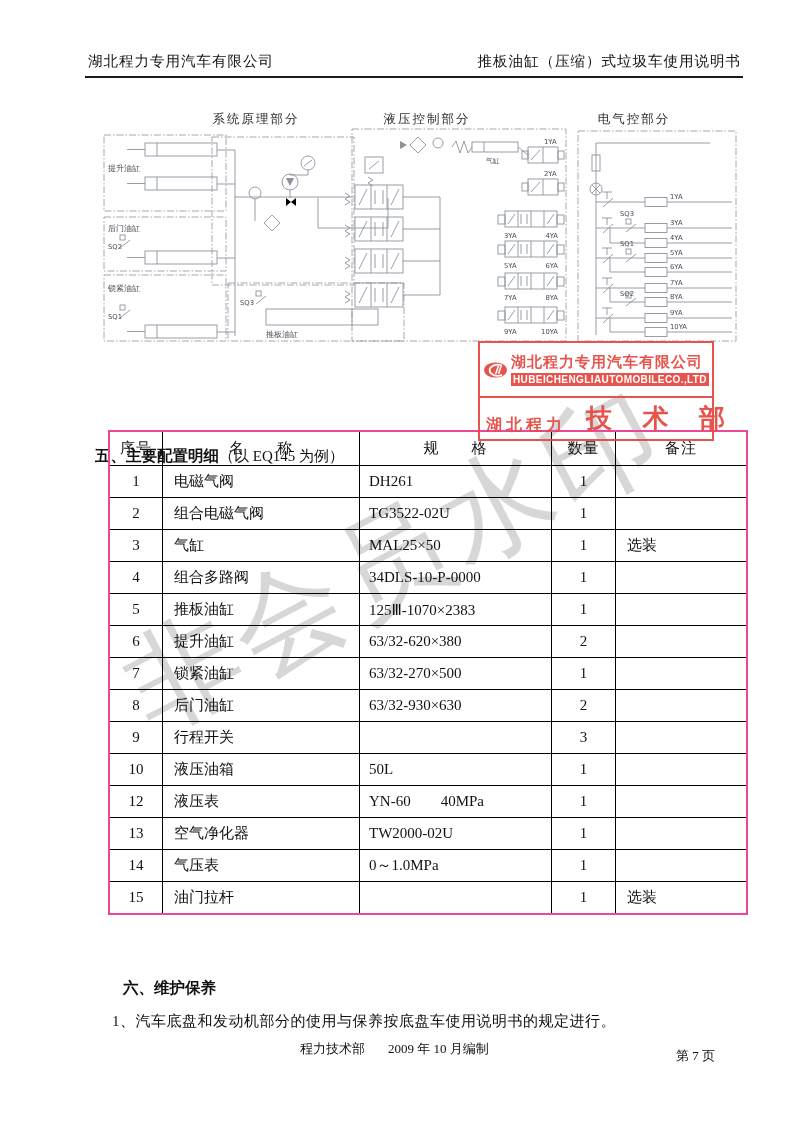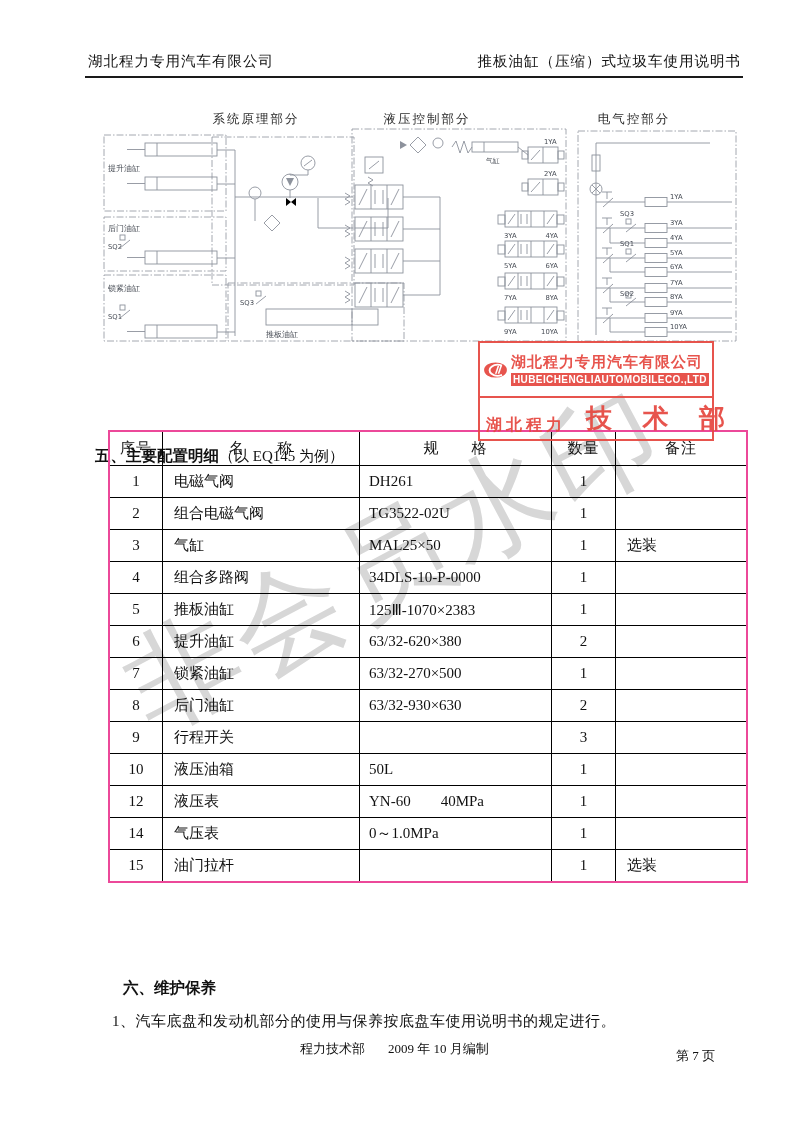--- a/index.html
+++ b/index.html
@@ -386,20 +386,27 @@
           <td class="c4"></td>
         </tr>
         <tr>
           <td class="c0">12</td>
           <td class="c1">液压表</td>
           <td class="c2">YN-60　　40MPa</td>
           <td class="c3">1</td>
           <td class="c4"></td>
         </tr>
         <tr>
+          <td class="c0">13</td>
+          <td class="c1">空气净化器</td>
+          <td class="c2">TW2000-02U</td>
+          <td class="c3">1</td>
+          <td class="c4"></td>
+        </tr>
+        <tr>
           <td class="c0">14</td>
           <td class="c1">气压表</td>
           <td class="c2">0～1.0MPa</td>
           <td class="c3">1</td>
           <td class="c4"></td>
         </tr>
         <tr>
           <td class="c0">15</td>
           <td class="c1">油门拉杆</td>
           <td class="c2"></td>

